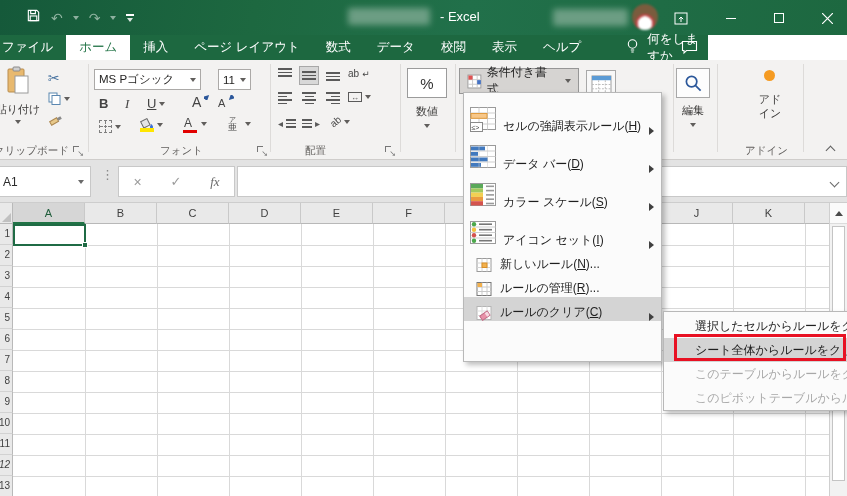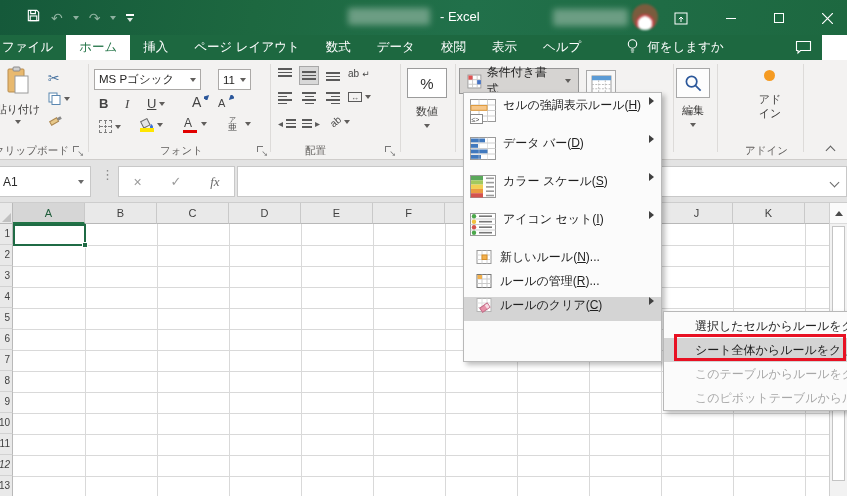--- a/index.html
+++ b/index.html
@@ -24,21 +24,21 @@
   .blurblob{height:17px;border-radius:2px;background:#7aa78f;filter:blur(3px);opacity:.85;}
   .title-text{color:#fff;font-size:13px;}
   .avatar{width:26px;height:26px;border-radius:50%;overflow:hidden;position:absolute;left:632px;top:4px;
           background:radial-gradient(circle at 50% 75%, #fff 0 30%, #b44 32% 40%, #7a5c3e 42% 100%);filter:blur(1px);}
   .userblob{position:absolute;left:553px;top:9px;width:75px;}
   .winbtn{position:absolute;top:10px;width:18px;height:16px;display:flex;align-items:center;justify-content:center;}
   .maxbox{width:10px;height:10px;border:1px solid #fff;}
   .minbar{width:10px;height:1px;background:#fff;}
 
   
-  .tabrow{position:absolute;left:0;top:35px;width:822px;height:25px;background:var(--title_green);
+  .tabrow{position:absolute;left:0;top:35px;width:708px;height:25px;background:var(--title_green);
           display:flex;align-items:stretch;color:#fff;font-size:12.5px;}
   .tab{padding:0 13px;display:flex;align-items:center;white-space:nowrap;}
   .tab.first{padding-left:2px;}
   .tab.selected{background:#fff;color:var(--excel_green);}
   .searchbox{display:flex;align-items:center;gap:8px;margin-left:26px;padding:0 6px;}
   .comment-ic{position:absolute;right:10px;top:4px;}
 
   
   .ribbon{position:absolute;left:0;top:60px;width:847px;height:100px;background:var(--ribbon_bg);
           border-bottom:1px solid #cfcdcb;font-size:11px;color:#3b3a39;}
@@ -94,21 +94,21 @@
   .selcell .handle{position:absolute;right:-4px;bottom:-4px;width:6px;height:6px;background:#1f6b45;border:1px solid #fff;}
   .vscroll{position:absolute;left:829px;top:203px;width:18px;height:293px;background:#f2f2f2;border-left:1px solid #cfcfcf;}
   .vs-up{position:absolute;left:0;top:0;width:18px;height:21px;background:#fafafa;border-bottom:1px solid #dcdcdc;
          display:flex;align-items:center;justify-content:center;}
   .vs-up i{width:0;height:0;border-left:4px solid transparent;border-right:4px solid transparent;border-bottom:5px solid #4a4a4a;}
   .vs-thumb{position:absolute;left:2px;top:23px;width:13px;height:255px;background:#fff;border:1px solid #c4c4c4;}
 
   
   .cfmenu{position:absolute;left:463px;top:92px;width:199px;height:270px;background:#fbfbfb;border:1px solid #b8b8b8;
           box-shadow:3px 3px 5px rgba(0,0,0,.25);z-index:40;padding-top:4px;font-size:12px;color:#1f1f1f;}
-  .mi{display:flex;align-items:flex-start;white-space:nowrap;}
+  .mi{display:flex;align-items:flex-end;white-space:nowrap;}
   .mi.big{height:38px;padding-left:5px;}
   .mi.small{height:24px;padding-left:12px;}
   .mi .mico-big{width:34px;display:flex;align-items:center;}
   .mi .mico-sm{width:24px;display:flex;align-items:center;}
   .mi .mtext{flex:1;}
   .mi u{text-decoration:underline;}
   .mi .arrow{width:0;height:0;border-top:4px solid transparent;border-bottom:4px solid transparent;border-left:5px solid #404040;margin-right:7px;}
   .mi.hl{background:var(--menu_highlight);}
   .submenu{position:absolute;left:663px;top:311px;width:230px;height:100px;background:#fbfbfb;border:1px solid #b8b8b8;
            box-shadow:3px 3px 5px rgba(0,0,0,.25);z-index:50;padding-top:2px;font-size:12px;color:#1f1f1f;}

